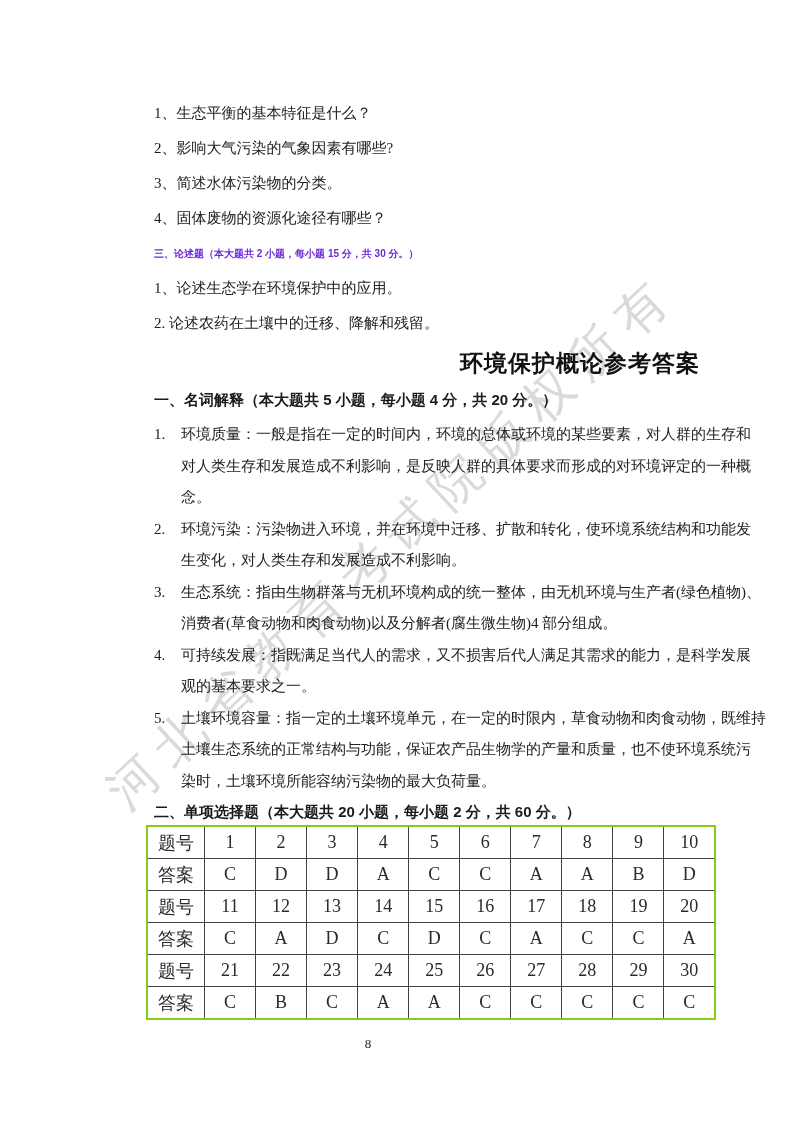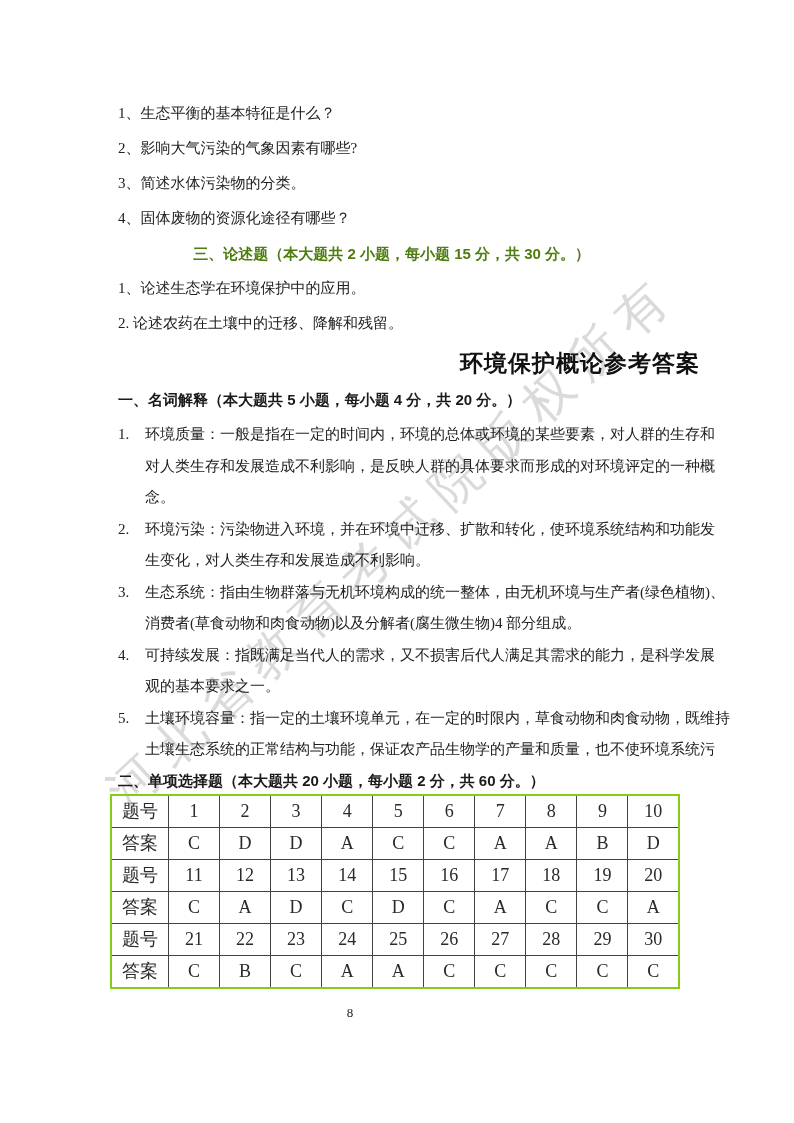--- a/index.html
+++ b/index.html
@@ -35,40 +35,40 @@
   }
   .content {
     position: absolute;
     left: 0;
     top: 0;
     width: 700px;
     height: 1123px;
     z-index: 2;
     padding-top: 96px;
     box-sizing: border-box;
+    padding-left: 36px;
   }
   .qline {
     margin: 0;
     padding-left: 118px;
     padding-right: 110px;
     height: 35px;
     line-height: 35px;
     font-size: 15px;
   }
   .sec-heading {
     margin: 0;
     padding-left: 118px;
     padding-right: 110px;
     height: 35px;
     line-height: 35px;
-    font-size: 15px;
+    font-size: 10px;
     font-weight: 700;
     font-family: "Liberation Sans", "DejaVu Sans", sans-serif;
-    color: #4d7c0f;
-    text-align: right;
+    color: #6d28d9;
   }
   .doc-title {
     margin: 6px 0 0 0;
     text-align: right;
     font-size: 23px;
     line-height: 32px;
     font-weight: 700;
     font-family: "Liberation Sans", "DejaVu Sans", sans-serif;
     color: #111111;
     letter-spacing: 1px;
@@ -175,20 +175,21 @@
       </div>
       <div class="def">
         <span class="def-num">4.</span>
         <div class="def-line">可持续发展：指既满足当代人的需求，又不损害后代人满足其需求的能力，是科学发展</div>
         <div class="def-line">观的基本要求之一。</div>
       </div>
       <div class="def">
         <span class="def-num">5.</span>
         <div class="def-line">土壤环境容量：指一定的土壤环境单元，在一定的时限内，草食动物和肉食动物，既维持</div>
         <div class="def-line">土壤生态系统的正常结构与功能，保证农产品生物学的产量和质量，也不使环境系统污</div>
+        <div class="def-line">染时，土壤环境所能容纳污染物的最大负荷量。</div>
       </div>
     </div>
 
     <p class="sub-heading second">二、单项选择题（本大题共 20 小题，每小题 2 分，共 60 分。）</p>
 
     <table class="answer-table">
       <tbody>
           <tr>
             <td class="rowlabel">题号</td>
             <td>1</td>

